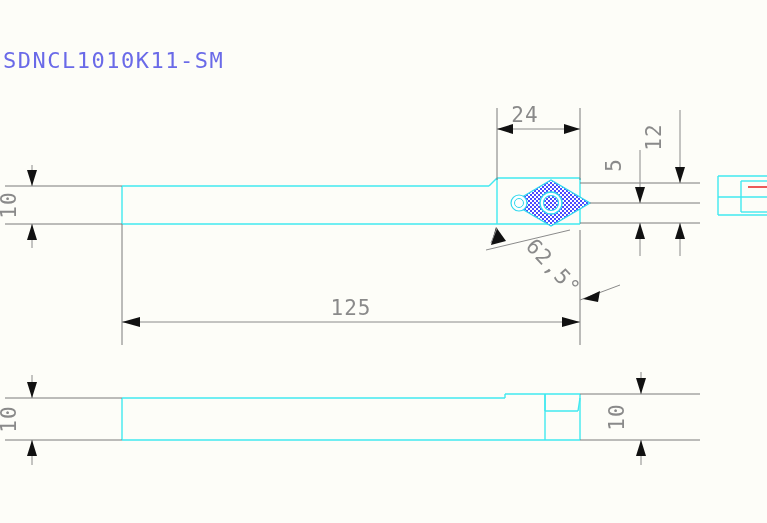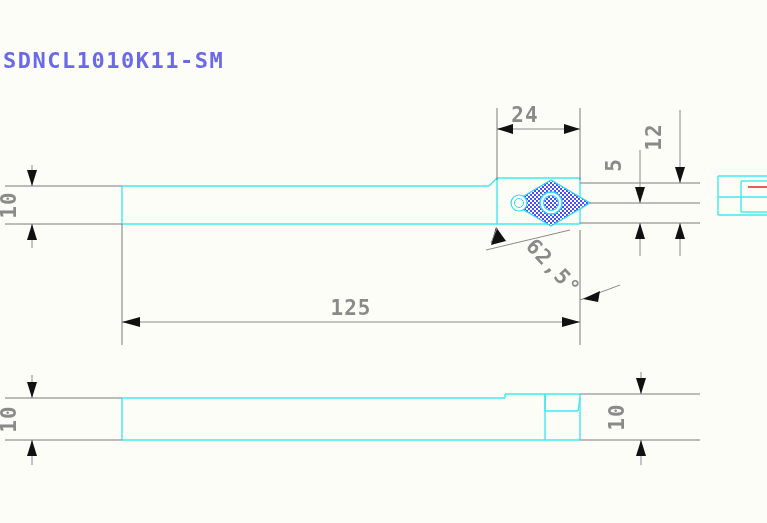--- a/index.html
+++ b/index.html
@@ -7,21 +7,20 @@
     padding: 0;
     background: #fdfdf8;
   }
   #stage {
     position: relative;
     width: 767px;
     height: 499px;
     background: #fdfdf8;
     overflow: hidden;
     font-family: "DejaVu Sans Mono", monospace;
-    font-weight: bold;
   }
   svg#drawing {
     position: absolute;
     left: 0;
     top: 0;
     width: 767px;
     height: 523px;
     display: block;
   }
   .dim-text {

